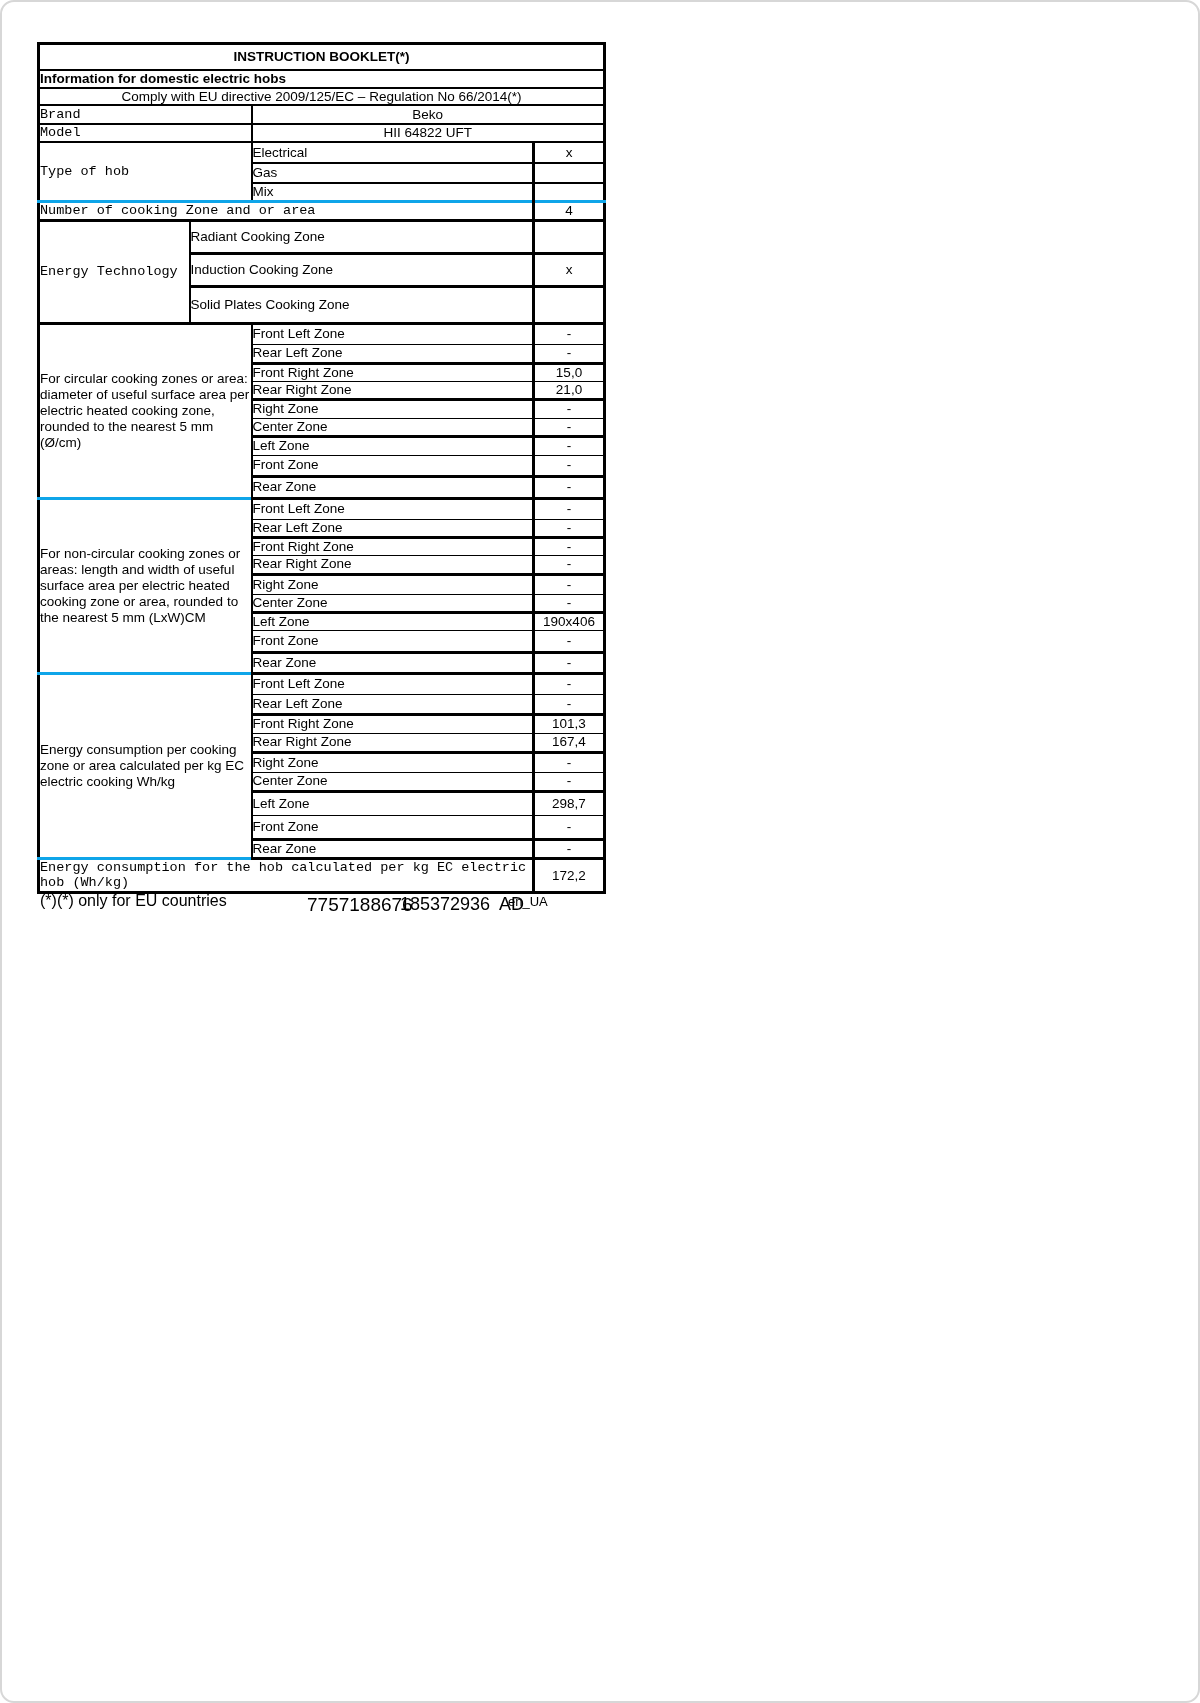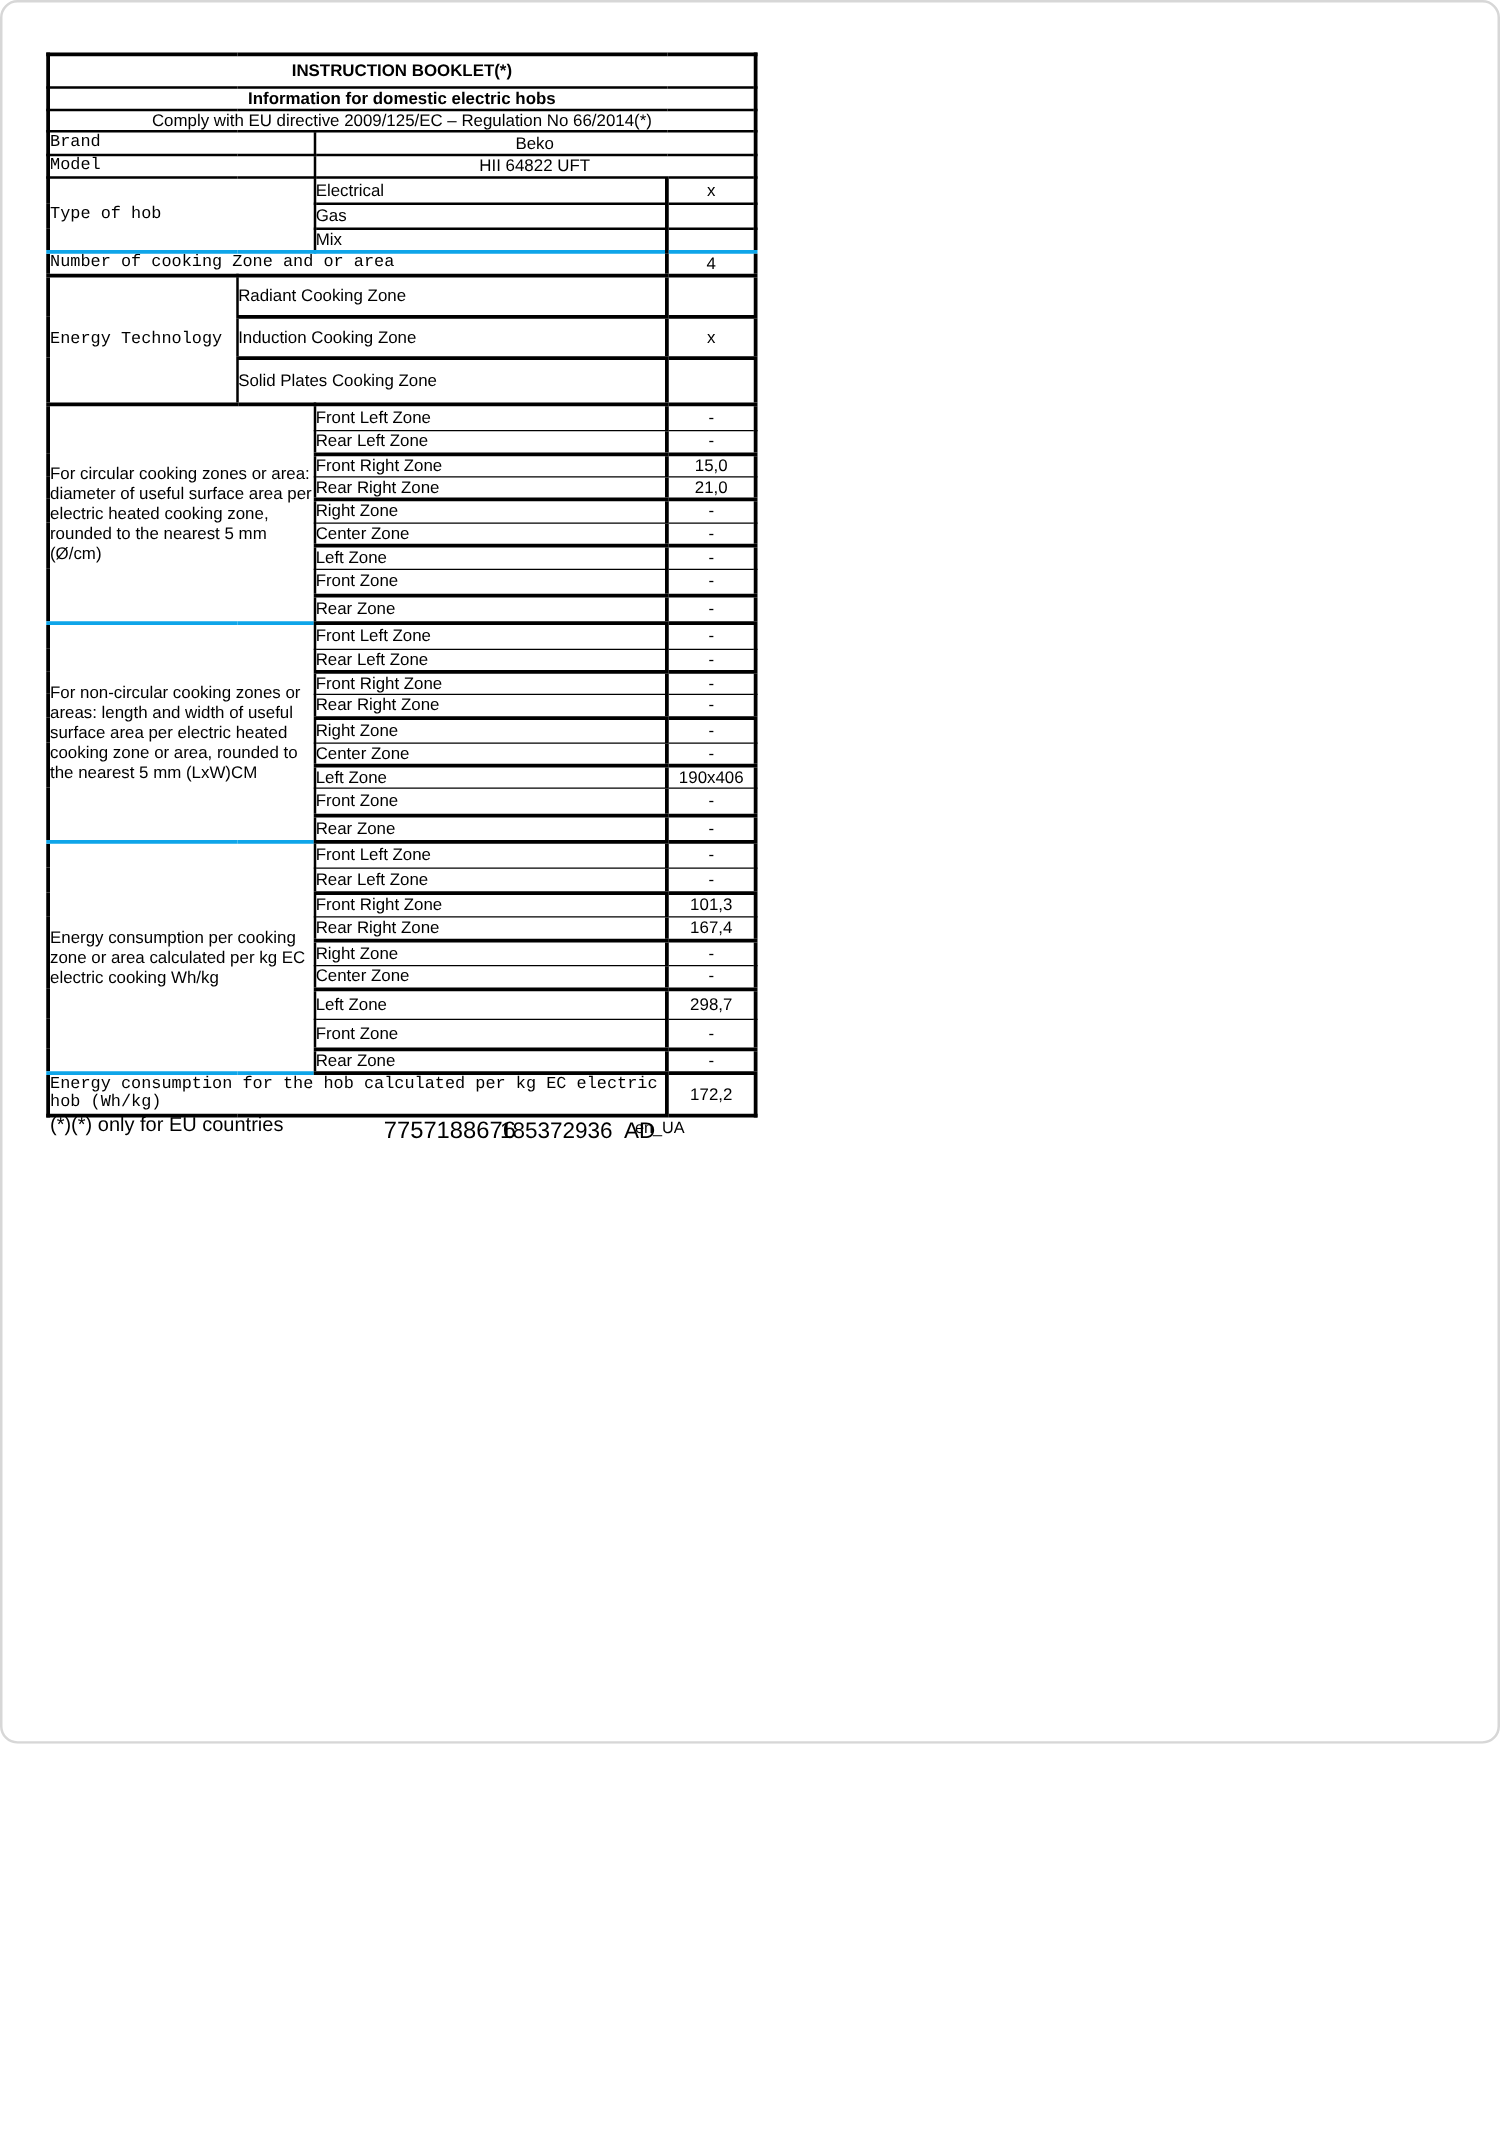--- a/index.html
+++ b/index.html
@@ -1,17 +1,17 @@
 <!DOCTYPE html>
 <html><head>
 <meta charset="utf-8">
 <style>
   html,body{margin:0;padding:0;background:#fff;}
   .page{
-    position:relative;width:1200px;height:1395px;background:#ffffff;
+    position:relative;width:1200px;height:1703px;background:#ffffff;
     font-family:"Liberation Sans",sans-serif;color:#000;box-sizing:border-box;
     border:2px solid #d7d7d7;border-radius:14px;overflow:hidden;
   }
   table.spec{
     position:absolute;left:35px;top:40px;width:566px;
     border-collapse:collapse;table-layout:fixed;
     border:3px solid #000;
   }
   table.spec td{
     border-right:2px solid #000;border-bottom:2px solid #000;
@@ -20,21 +20,21 @@
   }
   tr.bb1 td{border-bottom-width:1px;}
   tr.bb3 td{border-bottom-width:3px;}
   td.tt3{border-top:3px solid #0ea5e9;}
   td.center{text-align:center;}
   td.lbl{padding-left:4px;font-family:Liberation Mono, monospace;}
   td.sub{padding-left:4px;}
   td.val{text-align:center;border-left:3px solid #000;}
   td.seclabel{vertical-align:top;padding:1px 4px 0 4px;border-bottom-width:3px;}
   td.title-cell{font-weight:bold;font-size:14.5px;text-align:center;}
-  td.subtitle-cell{font-weight:bold;font-size:14px;text-align:center;}
+  td.subtitle-cell{font-weight:bold;font-size:14px;}
   td.directive-cell{font-size:13.5px;text-align:center;}
   .footer{position:absolute;left:0;top:888px;width:1200px;height:26px;}
   .footer span{position:absolute;white-space:pre;}
   .footer .note{left:38px;top:2px;font-size:16px;}
   .footer .code1{left:305px;top:4px;font-size:19px;}
   .footer .code2{left:398px;top:4px;font-size:18px;}
   .footer .lang{left:506px;top:4px;font-size:13px;}
 </style>
 </head>
 <body>

